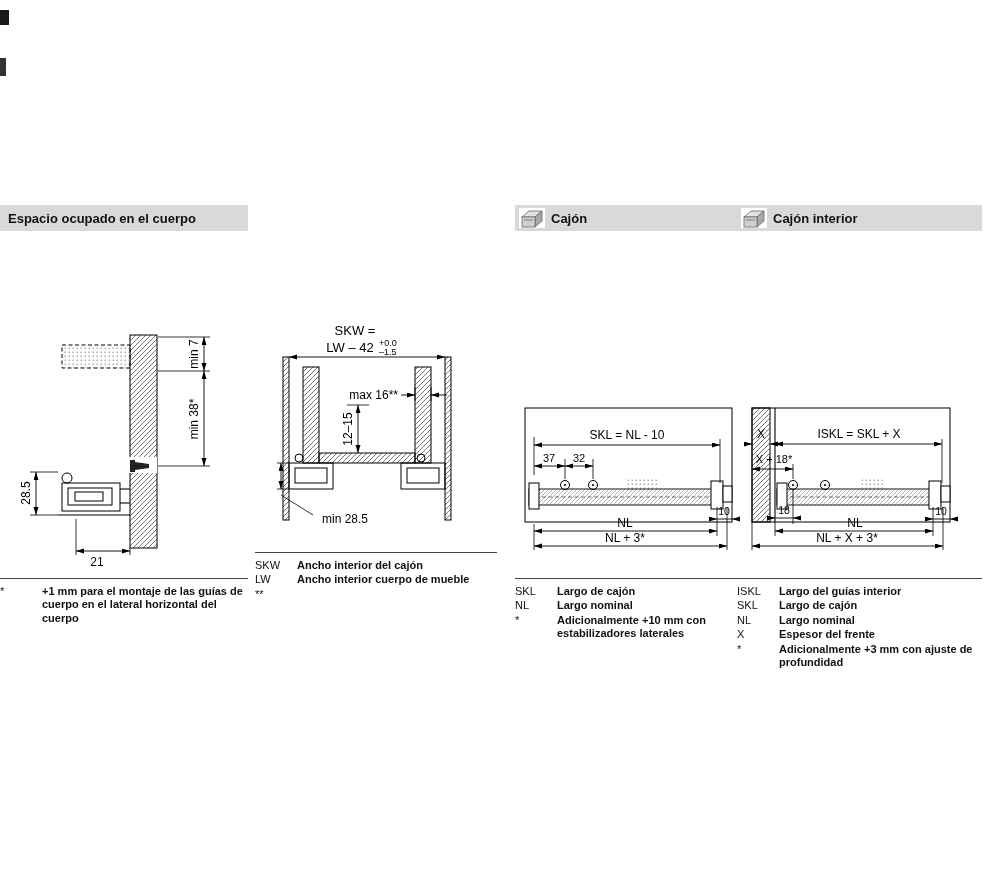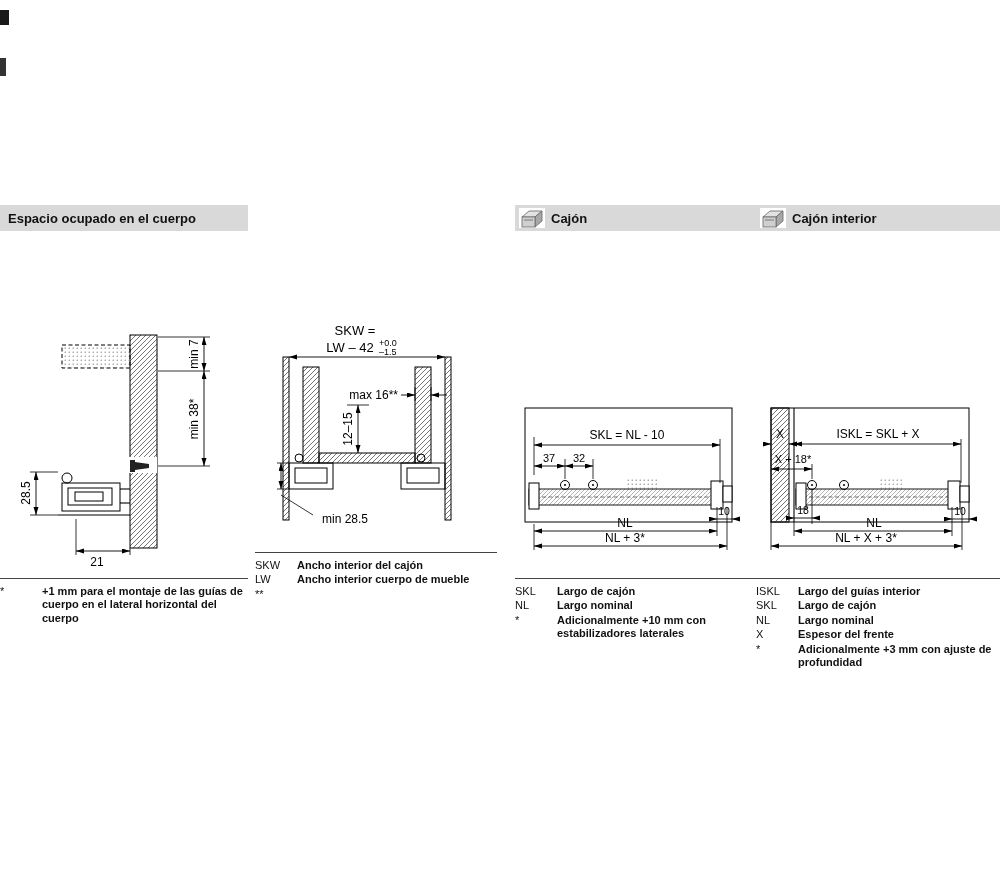--- a/index.html
+++ b/index.html
@@ -5,21 +5,21 @@
   html,body{margin:0;padding:0;background:#fff;}
   .page{position:relative;width:1000px;height:891px;background:#fff;
         font-family:"Liberation Sans",sans-serif;overflow:hidden;}
   .mark{position:absolute;background:#1a1a1a;}
   .mark1{left:0;top:10px;width:9px;height:15px;}
   .mark2{left:0;top:58px;width:6px;height:18px;background:#333;}
   .col{position:absolute;top:205px;}
   .col1{left:0;width:248px;}
   .col2{left:255px;width:242px;}
   .col3{left:515px;width:242px;}
-  .col4{left:756px;width:245px;}
+  .col4{left:737px;width:245px;}
   .hdr{height:26px;background:#d9d9d9;display:flex;align-items:center;gap:6px;
        padding:0 4px;box-sizing:border-box;}
   .col1 .hdr{padding-left:8px;}
   .hdr .title{font-size:13px;font-weight:bold;color:#111;white-space:nowrap;}
   .hicon{flex:0 0 auto;display:block;}
   .diagram{display:block;}
   .legend{border-top:1px solid #444;padding-top:6px;font-size:11px;line-height:1.22;color:#111;}
   .lrow{display:flex;margin-bottom:1px;}
   .lterm{flex:0 0 42px;}
   .ldef{flex:1;padding-right:2px;font-weight:bold;}

